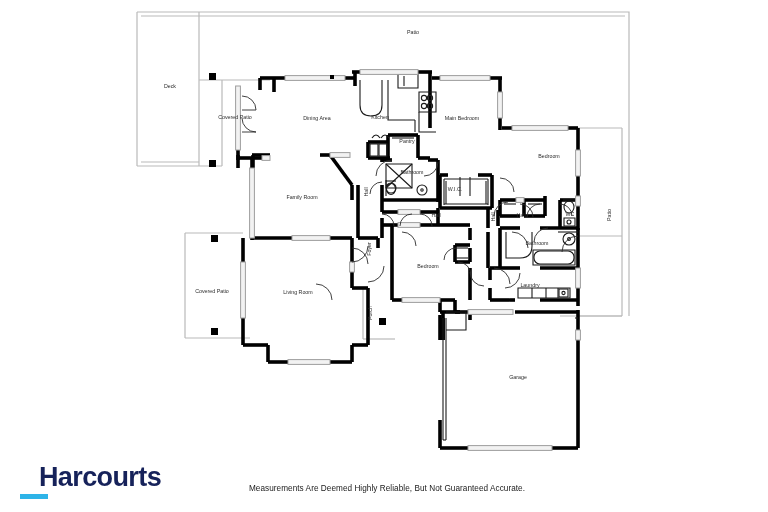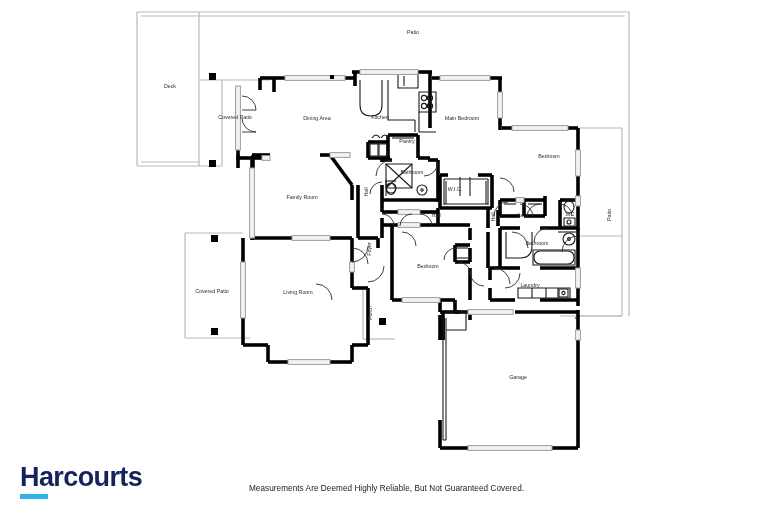--- a/index.html
+++ b/index.html
@@ -35,20 +35,21 @@
     color: #1a1a1a;
     font-family: "Liberation Sans", sans-serif;
     white-space: nowrap;
   }
 
   .brand {
     position: absolute;
     left: 20px;
     top: 464px;
     width: 160px;
+    text-align: center;
   }
   .brand-word {
     font-family: "Liberation Sans", sans-serif;
     font-size: 27px;
     font-weight: bold;
     letter-spacing: -0.6px;
     line-height: 1;
   }
   .brand-bar {
     width: 28px;
@@ -412,18 +413,18 @@
       <text x="428" y="267" text-anchor="middle" dominant-baseline="middle" font-family="&quot;Liberation Sans&quot;, sans-serif" font-size="5.3" fill="#2b2b2b">Bedroom</text>
       <text x="212" y="292" text-anchor="middle" dominant-baseline="middle" font-family="&quot;Liberation Sans&quot;, sans-serif" font-size="5.3" fill="#2b2b2b">Covered Patio</text>
       <text x="298" y="293" text-anchor="middle" dominant-baseline="middle" font-family="&quot;Liberation Sans&quot;, sans-serif" font-size="5.3" fill="#2b2b2b">Living Room</text>
       <text x="530" y="286" text-anchor="middle" dominant-baseline="middle" font-family="&quot;Liberation Sans&quot;, sans-serif" font-size="5.3" fill="#2b2b2b">Laundry</text>
       <text x="371" y="313" text-anchor="middle" dominant-baseline="middle" font-family="&quot;Liberation Sans&quot;, sans-serif" font-size="5.3" fill="#2b2b2b" transform="rotate(-90 371 313)">Porch</text>
       <text x="518" y="378" text-anchor="middle" dominant-baseline="middle" font-family="&quot;Liberation Sans&quot;, sans-serif" font-size="5.3" fill="#2b2b2b">Garage</text>
     </g>
 
 </svg>
 
-<div class="footer-note">Measurements Are Deemed Highly Reliable, But Not Guaranteed Covered.</div>
+<div class="footer-note">Measurements Are Deemed Highly Reliable, But Not Guaranteed Accurate.</div>
 
 <div class="brand">
   <div class="brand-word" style="color: rgb(22, 34, 90);">Harcourts</div>
   <div class="brand-bar" style="background: rgb(46, 180, 232);"></div>
 </div>
 
 </body></html>

